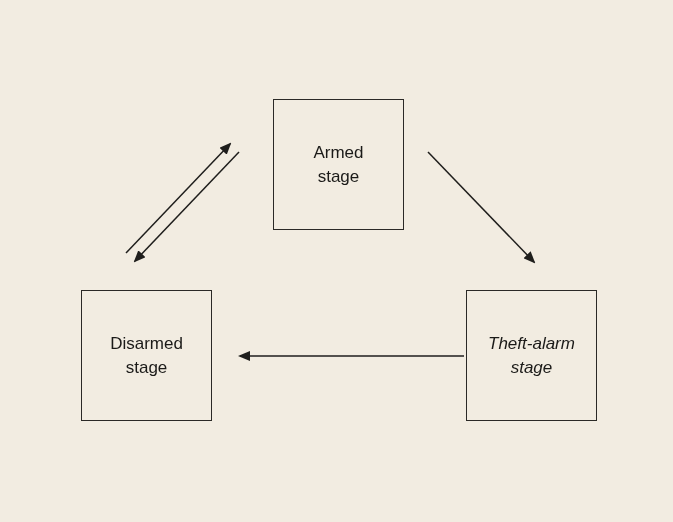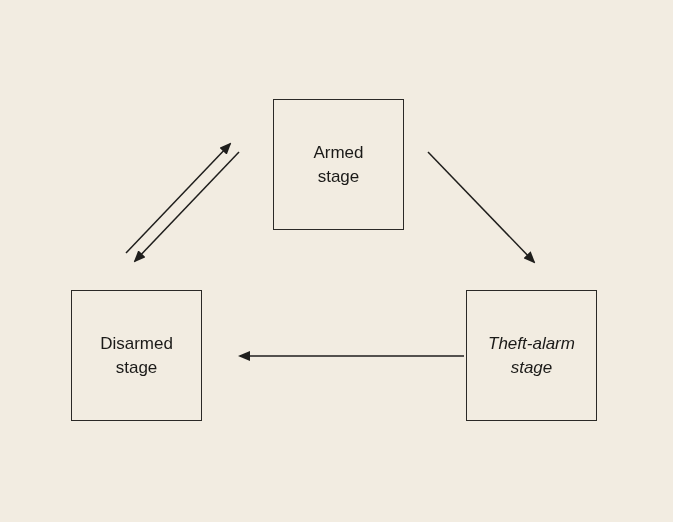--- a/index.html
+++ b/index.html
@@ -36,21 +36,21 @@
     justify-content: center;
     text-align: center;
   }
   .node-label {
     font-size: 17px;
     line-height: 1.4;
     color: #1b1a18;
     white-space: pre-line;
   }
   .node-armed    { left: 273px; top: 99px;  }
-  .node-disarmed { left: 71px;  top: 290px; }
+  .node-disarmed { left: 81px;  top: 290px; }
   .node-theft    { left: 466px; top: 290px; font-style: italic; }
 </style>
 </head>
 <body>
 
 <div class="canvas">
 
   <svg class="arrow-layer" viewBox="0 0 673 522" xmlns="http://www.w3.org/2000/svg">
     <defs>
       <marker id="arrowhead" markerWidth="12" markerHeight="10" refX="10" refY="5" orient="auto" markerUnits="userSpaceOnUse">

